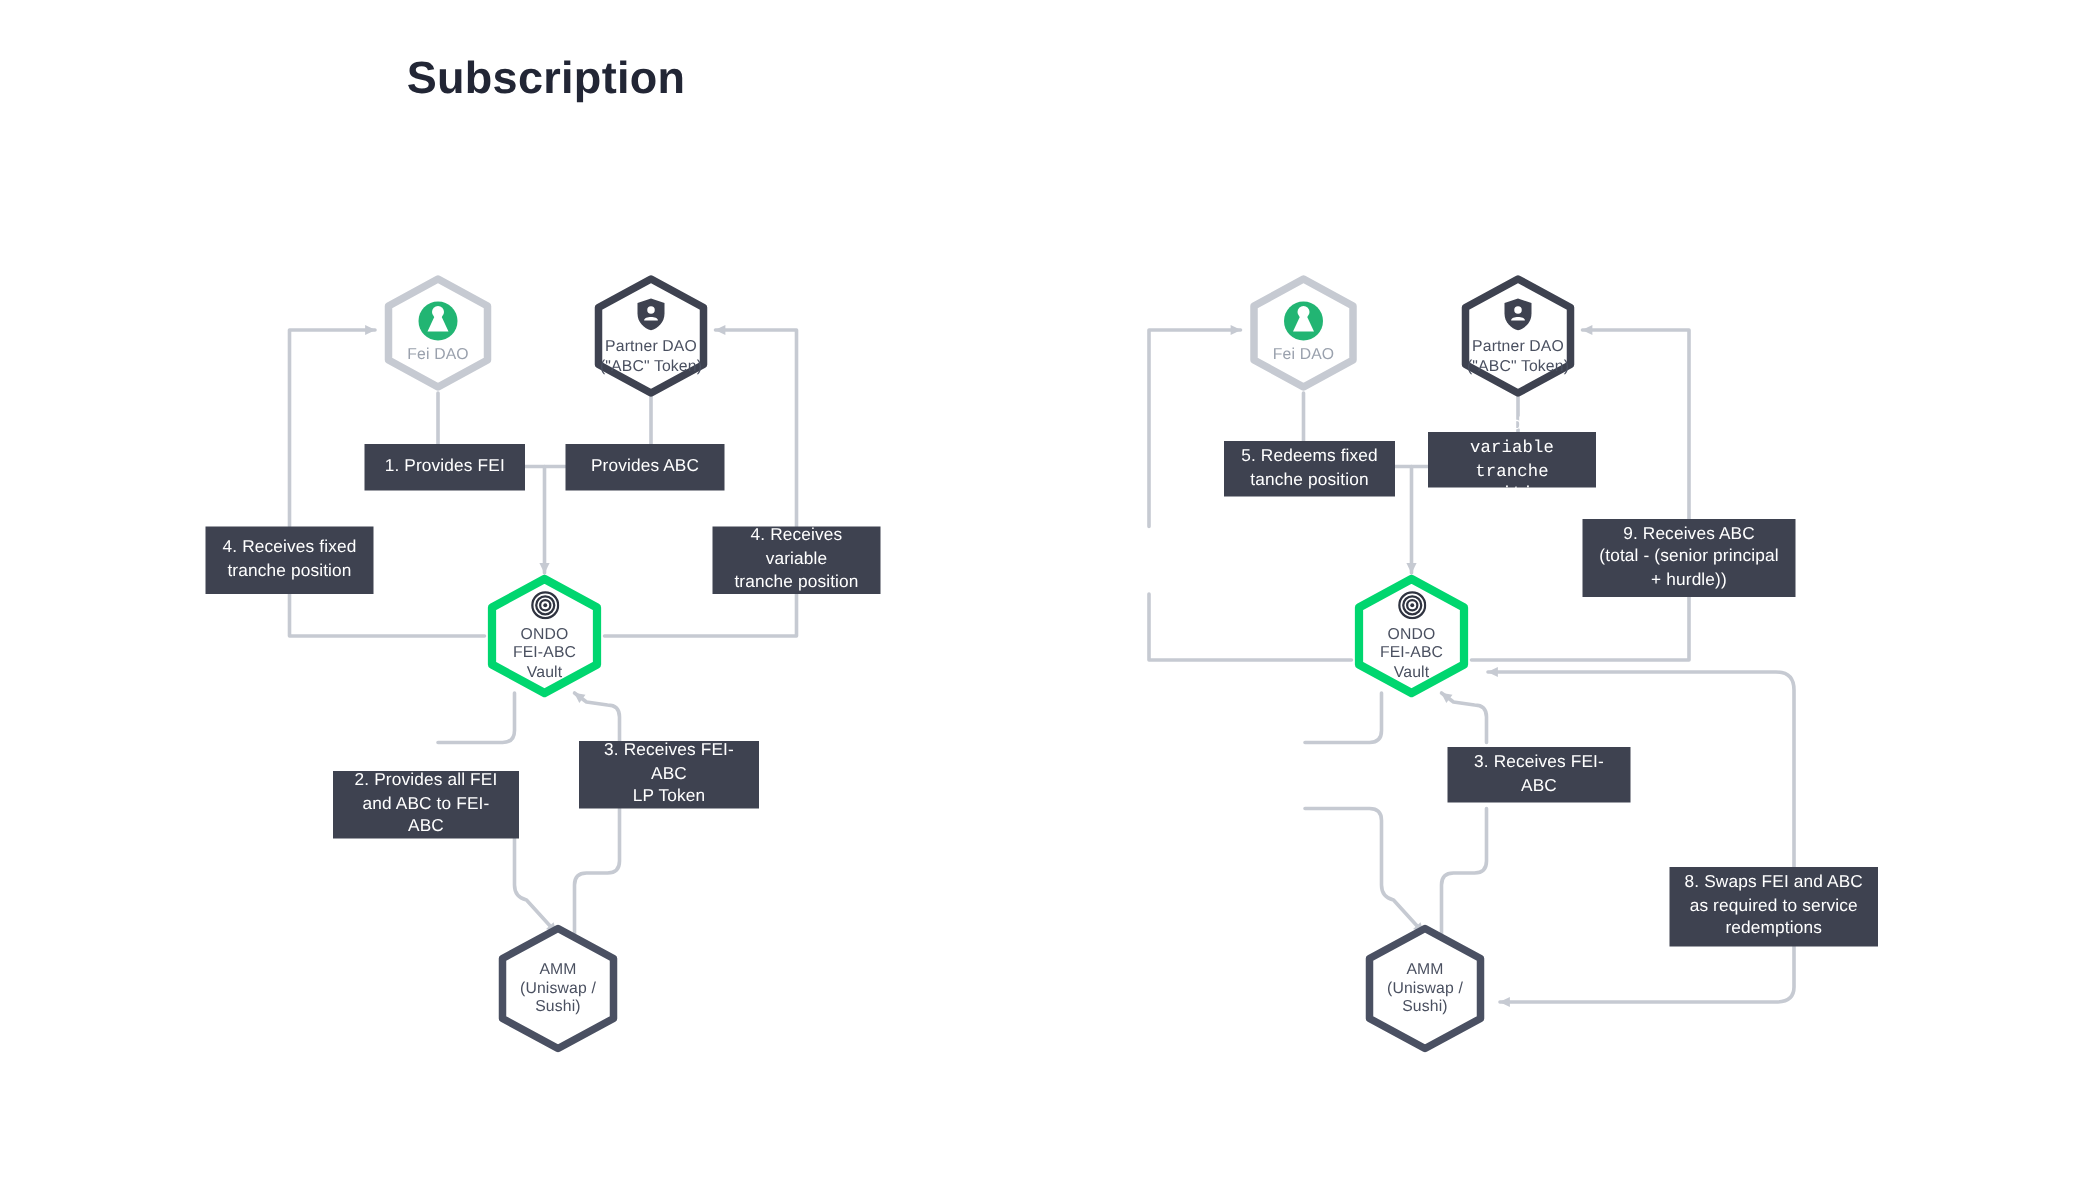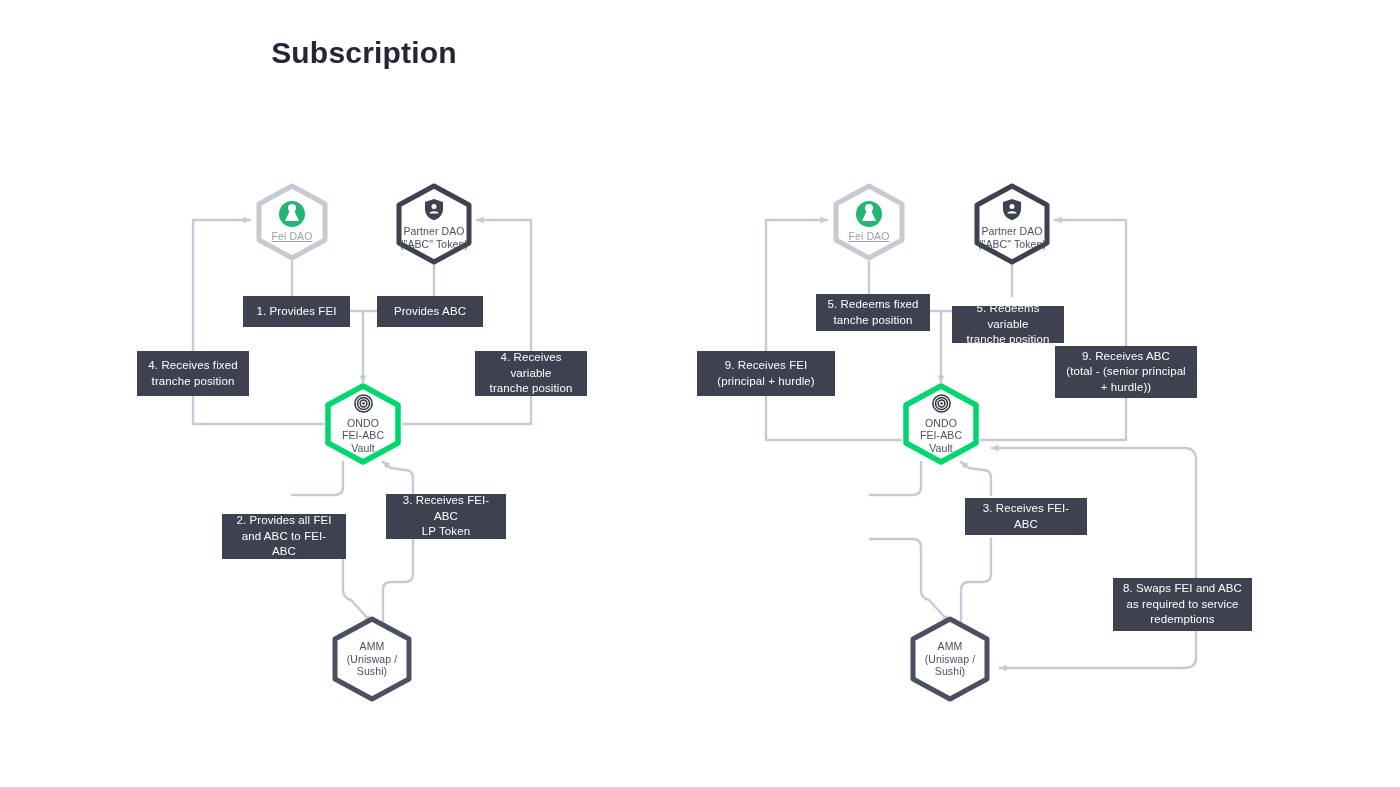--- a/index.html
+++ b/index.html
@@ -45,21 +45,21 @@
     gap:2px;
   }
   .node-label{
     font-size:10.5px;
     line-height:12.5px;
     text-align:center;
     color:#4a5060;
     white-space:pre-line;
     letter-spacing:.1px;
   }
-  .node-label.light{color:#9aa1ad;text-decoration:underline;}
+  .node-label.light{color:#9aa1ad;}
 
   
   .fei-icon{width:26px;height:26px;border-radius:50%;background:#22b573;position:relative;margin-bottom:1px;}
   .fei-icon::after{
     content:"";position:absolute;left:50%;top:5px;transform:translateX(-50%);
     width:0;height:0;border-left:7px solid transparent;border-right:7px solid transparent;
     border-bottom:15px solid #ffffff;
   }
   .fei-icon::before{
     content:"";position:absolute;left:50%;top:3px;transform:translateX(-50%);
@@ -262,25 +262,23 @@
 
   <div class="box" style="left:222px;top:494px;width:124px;height:45px;margin-top:20px;">2. Provides all FEI
 and ABC to FEI- ABC</div>
 
   <div class="box" style="left:386px;top:494px;width:120px;height:45px;">3. Receives FEI-ABC
 LP Token</div>
 
   <div class="box" style="left:816px;top:294px;width:114px;height:37px;">5. Redeems fixed
 tanche position</div>
 
-  <div class="box" style="left:952px;top:306px;width:112px;height:37px;">5. Redeems variable
+  <div class="box" style="left:952px;top:288px;width:112px;height:37px;font-family:Liberation Mono, monospace;">5. Redeems variable
 tranche position</div>
 
-  <div class="box" style="left:697px;top:351px;width:138px;height:45px;">9. Receives FEI
-(principal + hurdle)</div>
 
   <div class="box" style="left:1055px;top:346px;width:142px;height:52px;">9. Receives ABC
 (total - (senior principal
 + hurdle))</div>
 
 
   <div class="box" style="left:965px;top:498px;width:122px;height:37px;">3. Receives FEI-ABC</div>
 
   <div class="box" style="left:1113px;top:578px;width:139px;height:53px;">8. Swaps FEI and ABC
 as required to service

